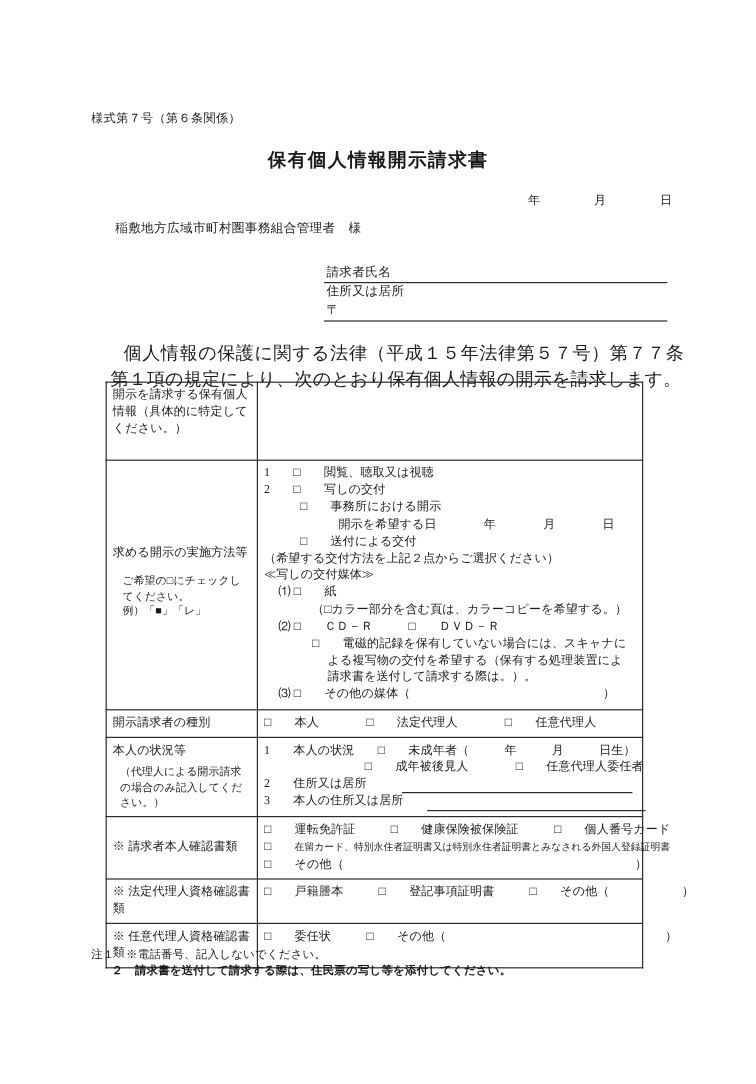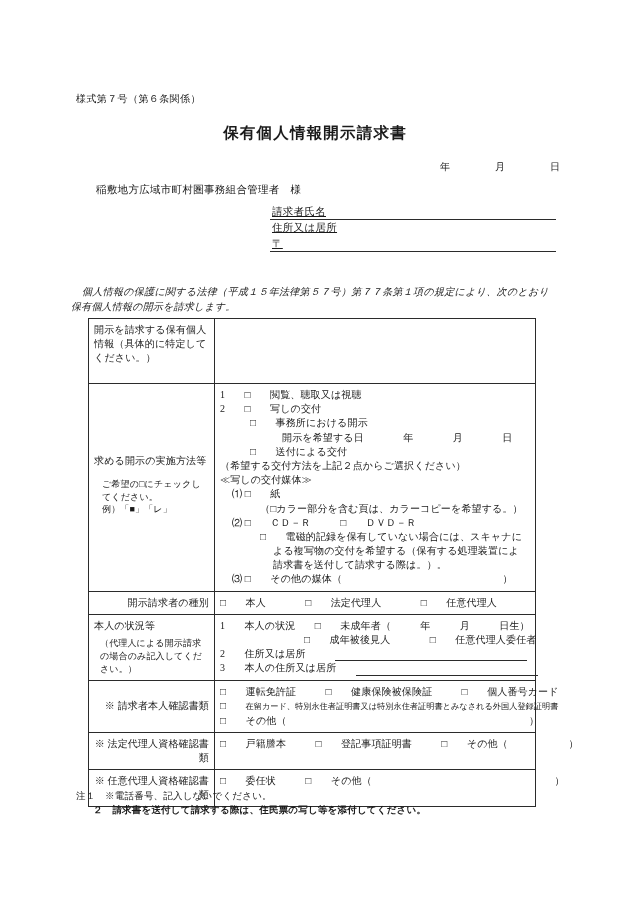--- a/index.html
+++ b/index.html
@@ -49,66 +49,64 @@
   .addressee {
     position: absolute;
     left: 96px; top: 183px;
     font-size: 10.5px;
     letter-spacing: 0.3px;
   }
 
   
   .req-block {
     position: absolute;
-    left: 270px; top: 204px;
+    left: 270px; top: 220px;
     width: 286px;
-    text-decoration: underline;
   }
   .req-line {
     border-bottom: 1px solid #2b2b2b;
     height: 16px;
     line-height: 15px;
     font-size: 10.5px;
     letter-spacing: 0.3px;
     padding-left: 2px;
     box-sizing: border-box;
   }
   .req-line.noborder { border-bottom: none; }
 
   
   .legal {
     position: absolute;
-    left: 71px; top: 285px;
+    left: 92px; top: 285px;
     width: 478px;
-    font-size: 10px;
+    font-size: 15px;
     line-height: 1.45;
     letter-spacing: 0.2px;
     text-align: justify;
-    font-style: italic;
   }
   .legal .indent { padding-left: 11px; }
 
   
   table.form {
     position: absolute;
     left: 88px; top: 318px;
     width: 448px;
     border-collapse: collapse;
     table-layout: fixed;
   }
   table.form td {
     border: 1px solid #2b2b2b;
     vertical-align: top;
     padding: 4px 5px;
     font-size: 10px;
     line-height: 1.42;
     letter-spacing: 0.15px;
   }
   td.label { width: 126px; }
-  td.label.mid { vertical-align: middle; text-align: right; }
+  td.label.mid { vertical-align: middle; }
 
   .lbl-main { display: block; }
   .lbl-sub {
     display: block;
     margin-top: 10px;
     font-size: 9px;
     line-height: 1.4;
     padding-left: 8px;
   }
   .lbl-note {

